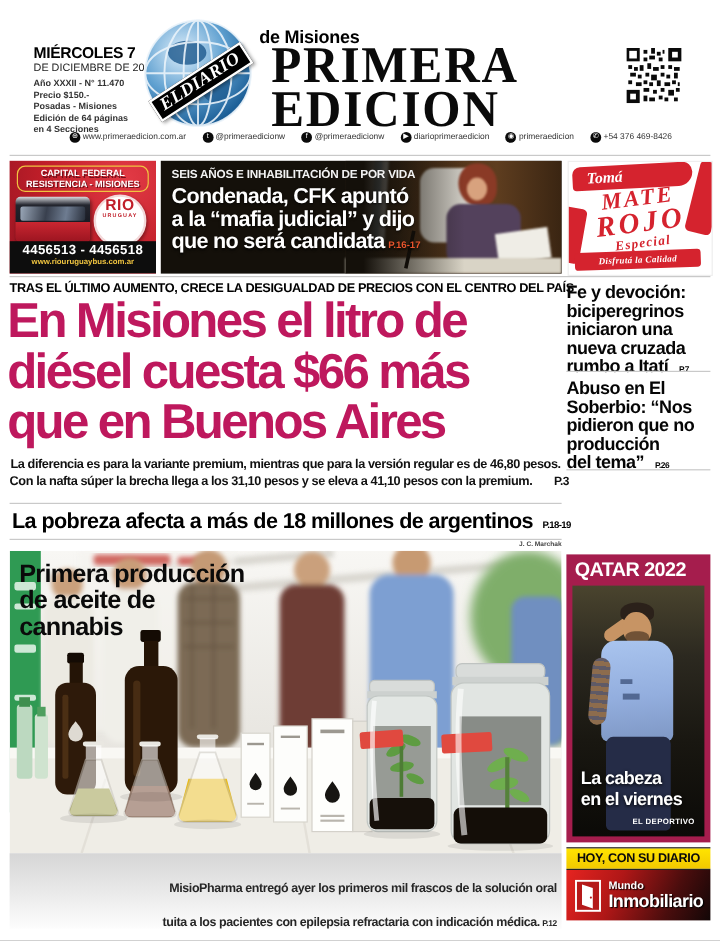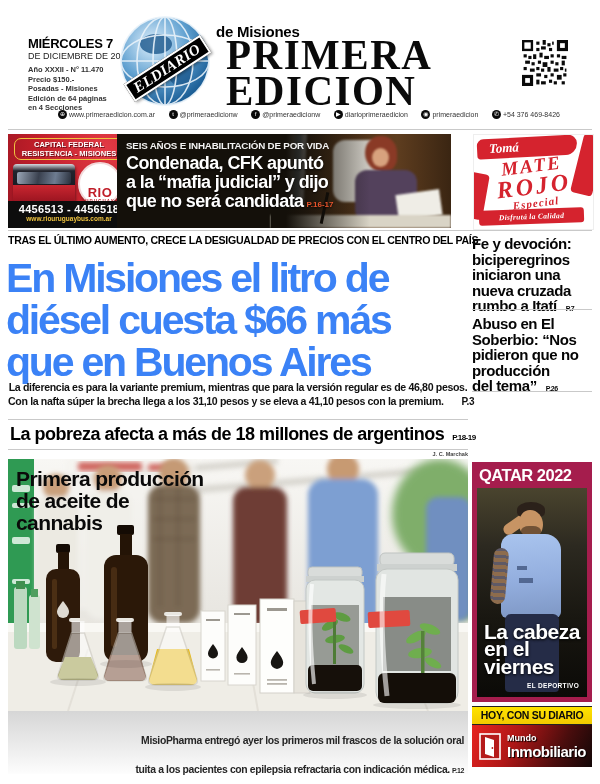--- a/index.html
+++ b/index.html
@@ -38,29 +38,29 @@
   .bus-route{position:relative;margin:4px auto 0;width:108px;border:1px solid #f0c440;
              border-radius:7px;padding:2px 0 1px;text-align:center;color:#fff;font-weight:bold;
              font-size:7.6px;line-height:8.6px;text-shadow:1px 1px 0 #70101a;}
   .bus-img{position:absolute;left:5px;top:30px;width:62px;height:38px;border-radius:4px;
            background:linear-gradient(180deg,#d9dbe0 0%,#23252e 18%,#1a1c24 55%,#c92630 56%,#9a1420 100%);
            box-shadow:1px 2px 3px rgba(0,0,0,.4);}
   .bus-glass{position:absolute;left:4px;top:8px;width:54px;height:12px;border-radius:2px;
              background:linear-gradient(100deg,#9aa7b8 0%,#39404e 40%,#6e7c91 70%,#2a303c 100%);}
   .rio-badge{position:absolute;right:8px;top:28px;width:40px;height:40px;border-radius:50%;
              background:#fff;border:2px solid #f3d9da;display:flex;flex-direction:column;
-             align-items:center;justify-content:flex-end;box-shadow:1px 2px 3px rgba(0,0,0,.35);}
+             align-items:center;justify-content:flex-start;box-shadow:1px 2px 3px rgba(0,0,0,.35);}
   .rio-txt{color:#c01e29;font-weight:bold;font-size:13px;letter-spacing:.5px;line-height:13px;}
   .rio-sub{color:#c01e29;font-weight:bold;font-size:4.5px;letter-spacing:1px;}
   .bus-strip{position:absolute;bottom:0;left:0;right:0;height:25px;background:#0d0d0d;
              text-align:center;padding-top:2px;}
   .bus-phone{color:#fff;font-weight:bold;font-size:11px;line-height:12px;letter-spacing:.3px;}
   .bus-web{color:#f0c440;font-weight:bold;font-size:6.5px;}
 
-  .cfk{left:117px;top:134px;width:334px;height:94px;background:#14100a;overflow:hidden;}
+  .cfk{left:134px;top:134px;width:334px;height:94px;background:#14100a;overflow:hidden;}
   .cfk-photo{position:absolute;right:0;top:0;width:180px;height:100%;
              background:linear-gradient(90deg,#241a10 0%,#4a3018 35%,#5e3d1f 70%,#3a2512 100%);}
   .cfk-el{position:absolute;filter:blur(1px);}
   .cfk-flag{left:8px;top:0;width:26px;height:72px;opacity:.85;transform:skewX(-3deg);
             background:repeating-linear-gradient(90deg,#9fc4e0 0 7px,#e8eef2 7px 14px);}
   .cfk-chair{left:62px;top:6px;width:48px;height:62px;border-radius:12px;background:#cfccc4;}
   .cfk-hair{left:94px;top:2px;width:32px;height:36px;border-radius:50% 50% 42% 58%;background:#8a3a26;}
   .cfk-face{left:101px;top:14px;width:17px;height:19px;border-radius:50%;background:#d8a27e;}
   .cfk-blazer{left:84px;top:36px;width:62px;height:52px;border-radius:12px;background:#53415c;}
   .cfk-papers{left:126px;top:58px;width:44px;height:26px;background:#efede6;transform:rotate(-8deg);}
@@ -89,22 +89,22 @@
   .mate-l1{font-size:19px;font-style:italic;letter-spacing:2px;line-height:18px;}
   .mate-l2{font-size:24px;font-style:italic;letter-spacing:3px;line-height:22px;}
   .mate-esp{font:italic bold 11px "Liberation Serif",serif;color:#d5232e;letter-spacing:1px;}
   .mate-bottom{position:absolute;left:5px;right:9px;bottom:5px;height:15px;background:#d5232e;
                border-radius:3px;transform:rotate(-2deg);text-align:center;color:#fff;
                font:italic bold 7.5px "Liberation Serif",serif;line-height:15px;letter-spacing:.3px;}
 
   
   .kicker{left:8px;top:234px;width:460px;text-align:center;font-size:10.6px;font-weight:bold;
           letter-spacing:-0.3px;white-space:nowrap;}
-  .headline{left:6px;top:257px;width:464px;font-weight:bold;font-size:41px;line-height:42px;
-            letter-spacing:-2.2px;color:#3b82f6;}
+  .headline{left:6px;top:246px;width:464px;font-weight:bold;font-size:41px;line-height:42px;
+            letter-spacing:-2.2px;color:#be185d;}
   .deck{left:8px;top:380px;width:460px;text-align:center;font-size:10.6px;font-weight:bold;
         letter-spacing:-0.35px;line-height:14px;color:#111;}
   .deck div{white-space:nowrap;}
   .pg{font-size:10px;font-weight:bold;margin-left:18px;}
   .poverty{left:10px;top:424px;width:458px;font-size:18px;font-weight:bold;letter-spacing:-0.5px;
            white-space:nowrap;}
   .pg-pov{font-size:8px;margin-left:8px;}
   .credit{left:8px;top:451px;width:460px;text-align:right;font-size:5.5px;font-weight:bold;color:#444;}
 
   
@@ -139,21 +139,21 @@
   .q-hair{left:40px;top:14px;width:28px;height:16px;background:#2b211a;border-radius:50% 50% 35% 35%;}
   .q-beard{left:44px;top:38px;width:20px;height:12px;background:rgba(55,38,24,.6);border-radius:40% 40% 50% 50%;}
   .q-arm{left:24px;top:28px;width:38px;height:11px;background:#c79464;border-radius:6px;
          transform:rotate(-35deg);}
   .q-torso{left:24px;top:46px;width:60px;height:84px;border-radius:12px 16px 6px 6px;
            background:linear-gradient(175deg,#a9c4ee 0%,#93aede 55%,#7e97c4 100%);}
   .q-mark{background:rgba(60,80,120,.75);}
   .q-tattoo{left:15px;top:60px;width:15px;height:56px;border-radius:8px;transform:rotate(5deg);
             background:repeating-linear-gradient(0deg,#8d6c4d 0 4px,#5f5a66 4px 7px);}
   .q-pants{left:28px;top:126px;width:54px;height:78px;background:#252c47;border-radius:6px 6px 4px 4px;}
-  .q-headline{left:7px;bottom:22px;color:#fff;font-weight:bold;font-size:21px;line-height:17.5px;
+  .q-headline{left:7px;bottom:22px;color:#fff;font-weight:bold;font-size:15px;line-height:17.5px;
               letter-spacing:-0.5px;text-shadow:0 1px 3px #000;}
   .q-sig{right:8px;bottom:8px;color:#fff;font-weight:bold;font-size:6.5px;letter-spacing:.3px;}
   .strip{left:472px;top:706px;width:120px;height:19px;text-align:center;
          border-top:1px solid #222;border-bottom:1px solid #222;box-sizing:border-box;
          font-weight:bold;font-size:10.5px;line-height:17px;letter-spacing:-0.3px;color:#0a0a0a;}
   .mundo{left:472px;top:725px;width:120px;height:42px;display:flex;align-items:center;
          box-sizing:border-box;padding-left:7px;
          background:linear-gradient(115deg,#e62420 0%,#b01717 35%,#4a0d0d 72%,#120707 100%);}
   .mundo-txt{color:#fff;margin-left:6px;text-shadow:1px 1px 1px #000;line-height:1;}
   .mundo-top{font-size:9px;font-weight:bold;margin-bottom:1px;}

